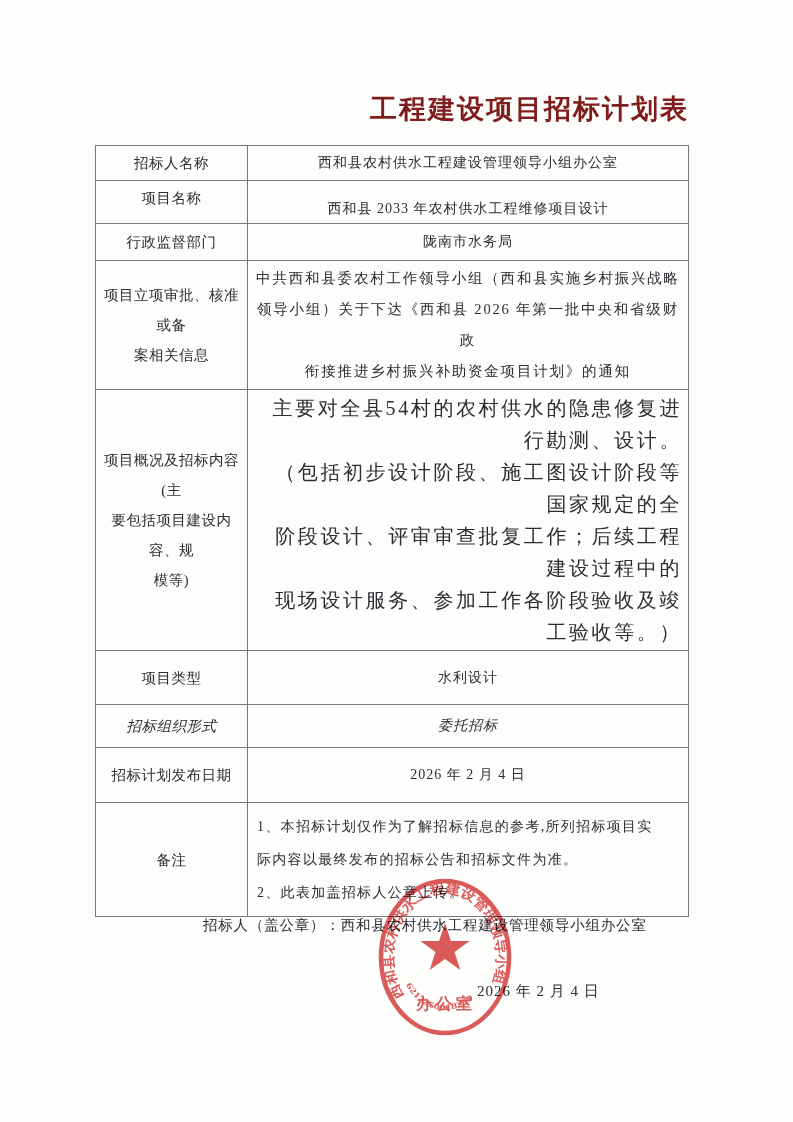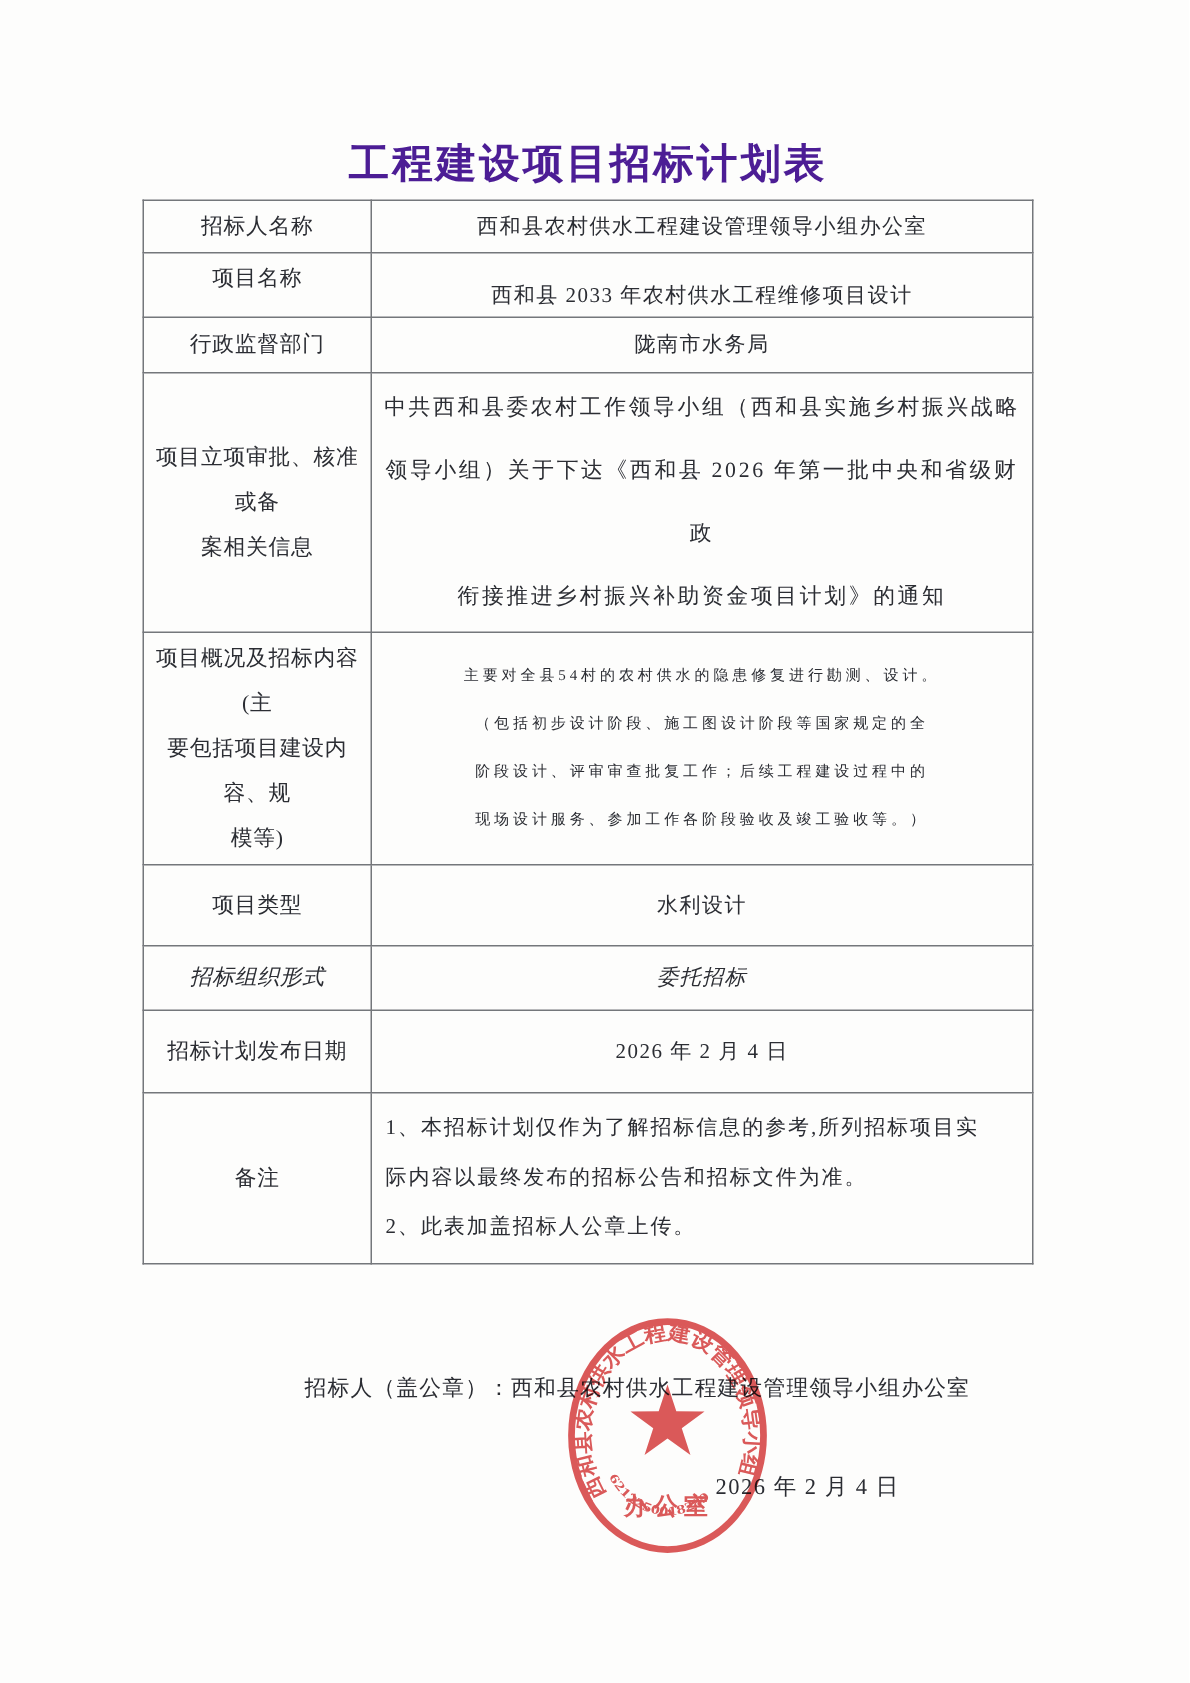--- a/index.html
+++ b/index.html
@@ -11,29 +11,29 @@
     position:relative;
     overflow:hidden;
   }
   .page{
     position:absolute;inset:0;
     background:#fdfdfc;
   }
   .doc-title{
     position:absolute;
     top:91px;left:95px;width:594px;
-    text-align:center;
+    text-align:right;
     font-size:27px;
     font-weight:700;
     letter-spacing:2px;
-    color:#4c1d95;
+    color:#7f1d1d;
   }
   table.plan-table{
     position:absolute;
-    top:133px;left:95px;
+    top:145px;left:95px;
     width:594px;
     border-collapse:collapse;
     table-layout:fixed;
   }
   .plan-table td{
     border:1px solid #74777b;
     vertical-align:middle;
     font-size:14px;
     padding:2px 6px;
     overflow:hidden;
@@ -51,22 +51,22 @@
     white-space:pre-line;
   }
   
   .r1{height:31px;}  .r2{height:37px;}  .r3{height:37px;}
   .r4{height:92px;}  .r5{height:126px;} .r6{height:54px;}
   .r7{height:42px;}  .r8{height:43px;font-style:italic;}  .r9{height:45px;}
   .r10{height:58px;} .r11{height:55px;} .r12{height:114px;}
 
   .r2 td.label{vertical-align:middle;padding-bottom:10px;}
   .r2 td.value{vertical-align:bottom;padding-bottom:5px;}
-  .r4 td.value{font-size:14.5px;line-height:42px;letter-spacing:1.8px;}
-  .r5 td.value{font-size:10px;line-height:32px;letter-spacing:2.6px;}
+  .r4 td.value{font-size:14.5px;line-height:31px;letter-spacing:1.8px;}
+  .r5 td.value{font-size:20px;line-height:32px;letter-spacing:2.6px;text-align:right;}
   .r12 td.value{
     text-align:left;
     line-height:33px;
     letter-spacing:1.3px;
     padding-left:9px;padding-right:4px;
   }
   .footer-signer{
     position:absolute;
     top:916px;left:203px;
     font-size:14.5px;

